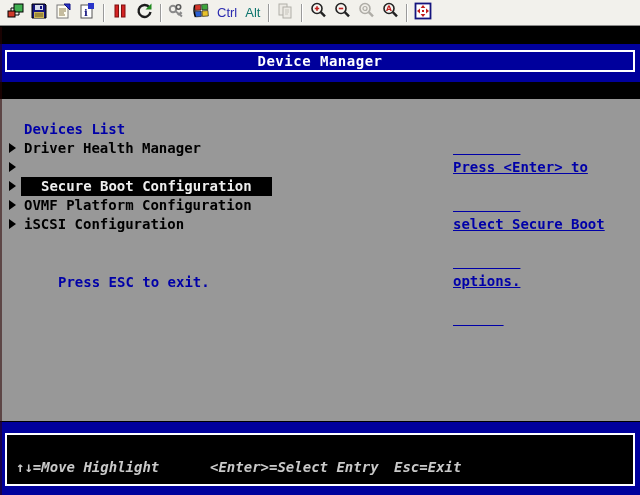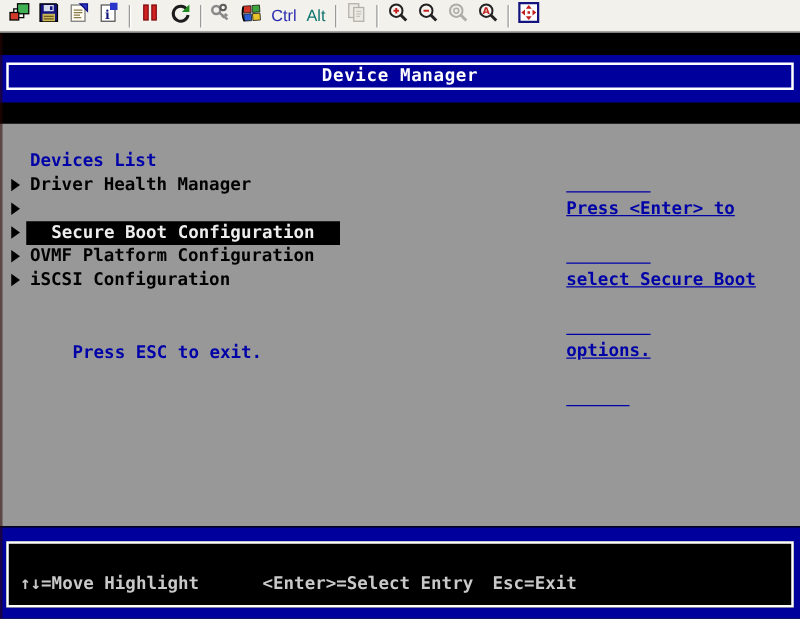--- a/index.html
+++ b/index.html
@@ -32,21 +32,21 @@
            border-top:5px solid transparent; border-bottom:5px solid transparent; border-left:7px solid #000; }
   .mlabel { position:absolute; left:24px; top:0; line-height:19px; white-space:pre; }
   .menu-header { color:#0000a8; }
   .menu-row.selected .mlabel { background:#000; color:#ededed; padding:0 20px; left:21px; }
 
   .help-right { position:absolute; left:453px; top:21px; width:180px; color:#0000a8; line-height:19px; white-space:pre;text-decoration:underline; }
   .esc-hint { position:absolute; left:24px; top:174px; color:#0000a8; line-height:19px;margin-left:34px; }
 
   .footer { position:absolute; top:394px; left:0; right:0; bottom:0; background:#00009c; border-top:1px solid #000; }
   .footerbox { position:absolute; left:5px; right:5px; top:11px; bottom:9px; border:2px solid #fff; background:#000; }
-  .fkey { position:absolute; top:24px; color:#c9c9c9; line-height:16px; white-space:pre; }
+  .fkey { position:absolute; top:24px; color:#c9c9c9; line-height:16px; white-space:pre;font-style:italic; }
   .fkey-move { left:9px; } .fkey-select { left:203px; } .fkey-exit { left:387px; }
 </style>
 </head>
 <body>
 
 <div class="viewer">
 
   <div class="toolbar">
 
     <div class="tbtn">

